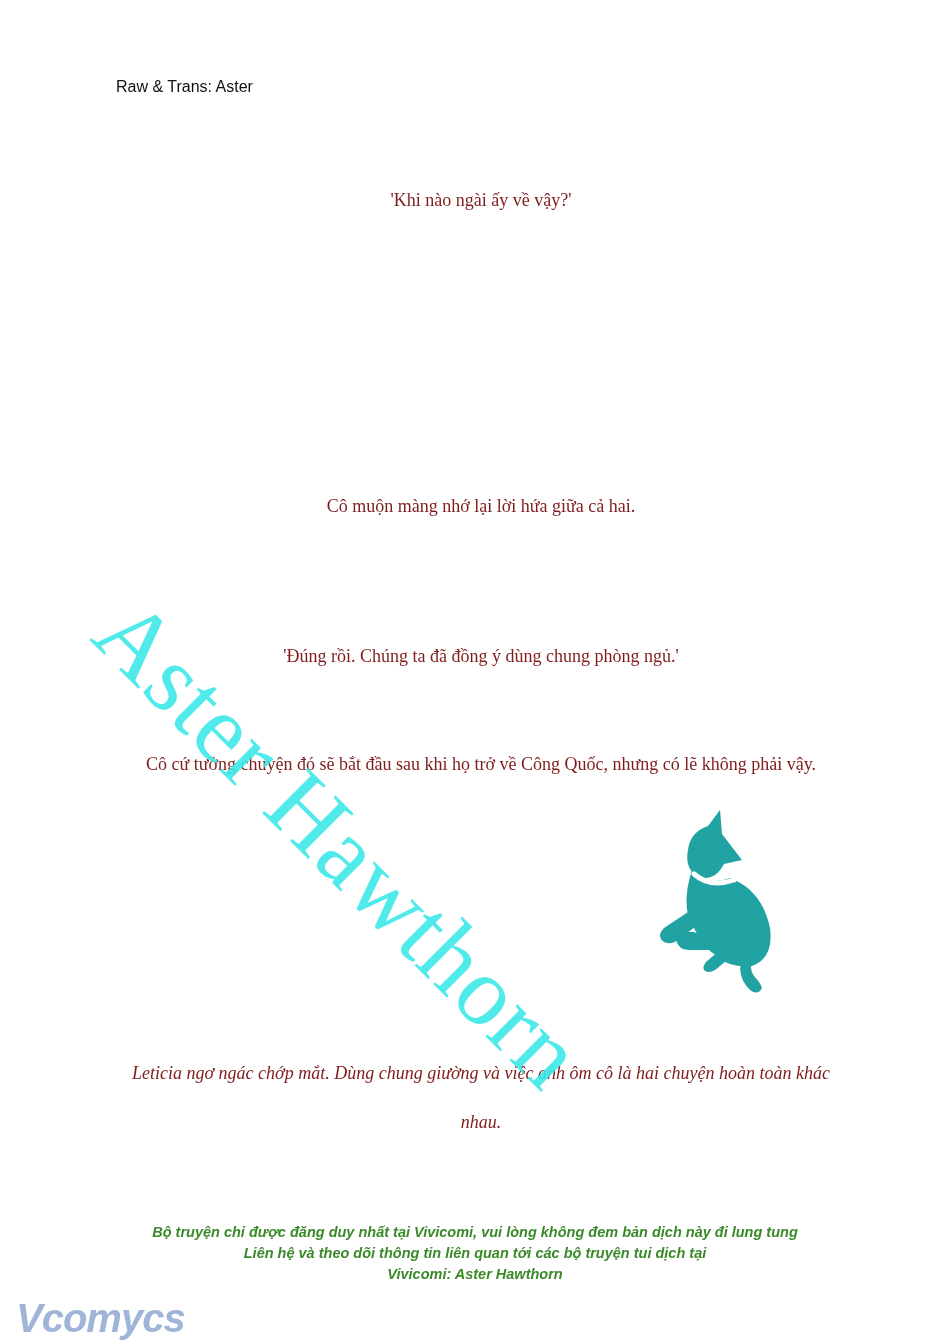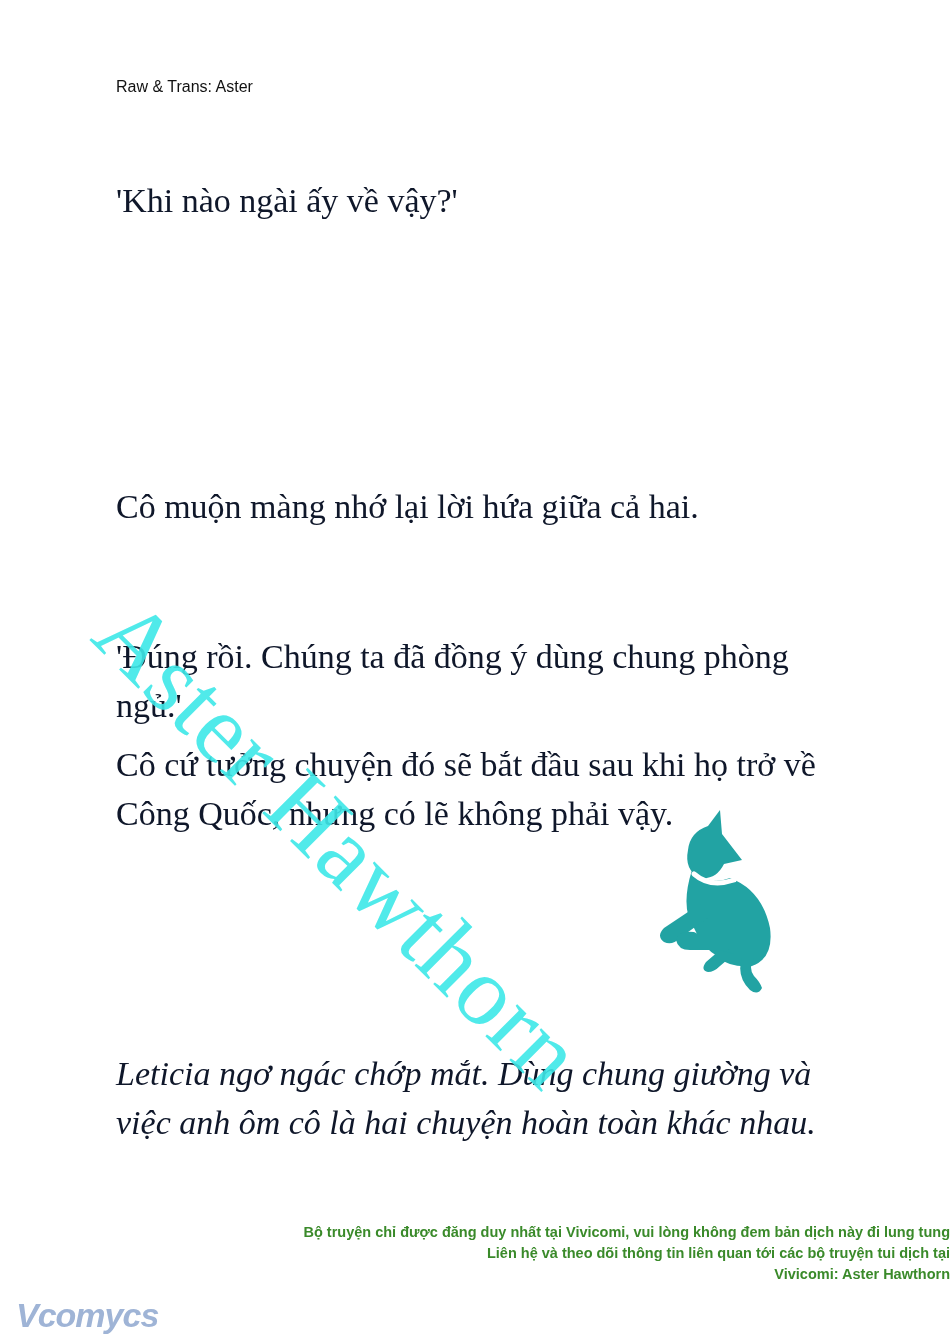--- a/index.html
+++ b/index.html
@@ -24,24 +24,25 @@
       font-family: "Liberation Sans", sans-serif;
       font-size: 16px;
       color: #111;
       margin-top: 20px;
     }
     .para {
       position: absolute;
       left: 116px;
       width: 730px;
       font-family: "Liberation Serif", serif;
-      font-size: 34px;
+      font-size: 18px;
       line-height: 49px;
-      color: #0f172a;
+      color: #7f1d1d;
       margin: 0;
+      text-align: center;
     }
     .watermark {
       position: absolute;
       left: 112px;
       top: 560px;
       transform: rotate(45deg);
       transform-origin: left center;
       font-family: "Liberation Serif", serif;
       font-size: 98px;
       color: #3ee8e8;
@@ -55,36 +56,37 @@
       left: 650px;
       top: 808px;
       width: 130px;
       height: 185px;
     }
     .footer {
       position: absolute;
       left: 0;
       width: 950px;
       top: 1222px;
-      text-align: right;
+      text-align: center;
       font-family: "Liberation Sans", sans-serif;
+      font-style: italic;
       font-weight: bold;
       font-size: 14.5px;
       line-height: 21px;
       color: #3a8a2a;
     }
     .footer div { margin: 0; }
     .logo {
       position: absolute;
       left: 16px;
       top: 1296px;
       font-family: "Liberation Sans", sans-serif;
       font-style: italic;
       font-weight: bold;
-      font-size: 34px;
+      font-size: 40px;
       color: #9fb4d6;
       letter-spacing: -1px;
     }
   </style>
 </head>
 <body>
 
 <div class="page">
 
   <div class="credit">Raw &amp; Trans: Aster</div>

